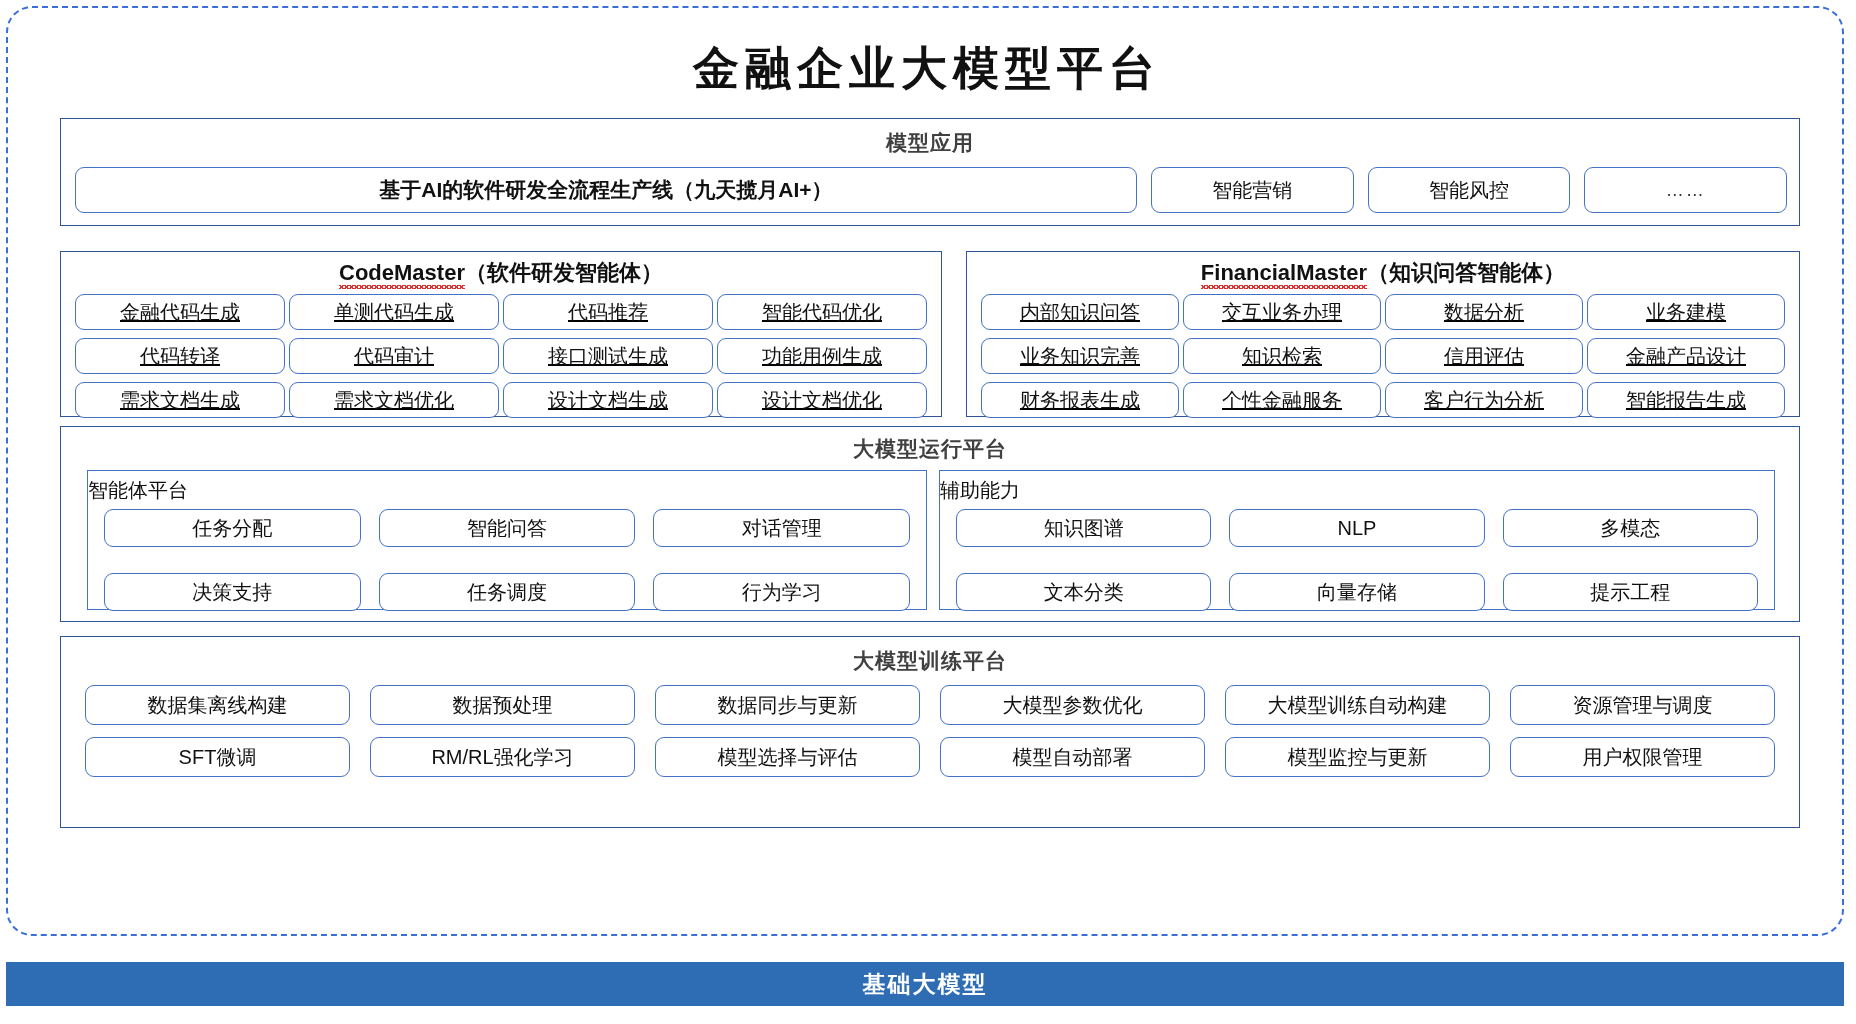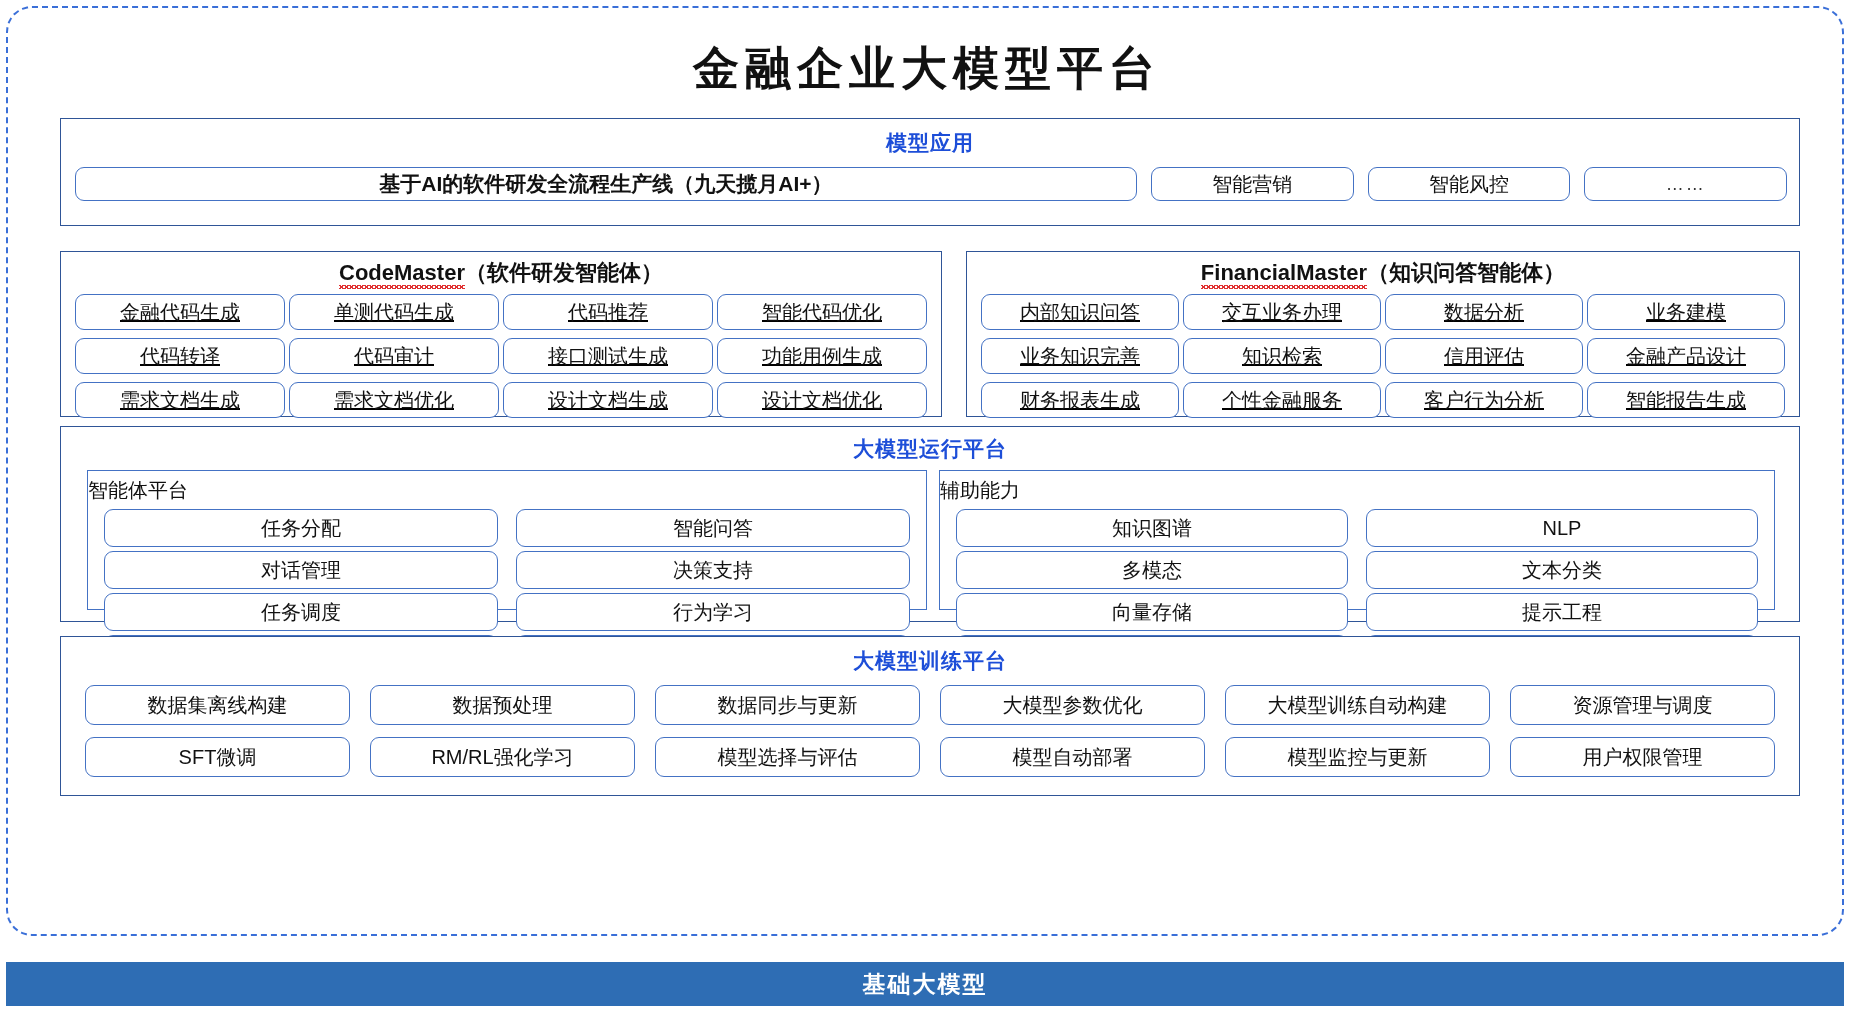--- a/index.html
+++ b/index.html
@@ -46,21 +46,21 @@
   .panel {
     position: absolute;
     box-sizing: border-box;
     border: 1.5px solid #2f5597;
     background: #ffffff;
   }
   .panel-title {
     text-align: center;
     font-size: 21px;
     font-weight: 700;
-    color: #1d4ed8;
+    color: #404040;
     letter-spacing: 1px;
   }
 
   
   .chip {
     box-sizing: border-box;
     border: 1.4px solid #4472c4;
     border-radius: 9px;
     background: #ffffff;
     display: flex;
@@ -88,21 +88,21 @@
     top: 110px;
     width: 1740px;
     height: 108px;
   }
   #sec-app .panel-title { margin-top: 10px; }
   .app-row {
     position: absolute;
     left: 14px;
     top: 48px;
     width: 1712px;
-    height: 34px;
+    height: 46px;
     display: flex;
     gap: 14px;
   }
   .app-row .chip:nth-child(1) { flex: 0 0 1062px; }
   .app-row .chip:nth-child(2),
   .app-row .chip:nth-child(3),
   .app-row .chip:nth-child(4) { flex: 1 1 0; }
 
   
   #sec-code {
@@ -179,31 +179,31 @@
     font-weight: 400;
     color: #111111;
     margin-top: 6px;
   }
   .sub-grid {
     position: absolute;
     left: 16px;
     right: 16px;
     top: 38px;
     display: grid;
-    grid-template-columns: repeat(2, 1fr);
+    grid-template-columns: repeat(3, 1fr);
     grid-auto-rows: 38px;
-    gap: 4px 18px;
+    gap: 26px 18px;
   }
 
   
   #sec-train {
     left: 52px;
     top: 628px;
     width: 1740px;
-    height: 160px;
+    height: 192px;
   }
   #sec-train .panel-title { margin-top: 10px; }
   .train-grid {
     position: absolute;
     left: 24px;
     right: 24px;
     top: 48px;
     display: grid;
     grid-template-columns: repeat(6, 1fr);
     grid-auto-rows: 40px;

